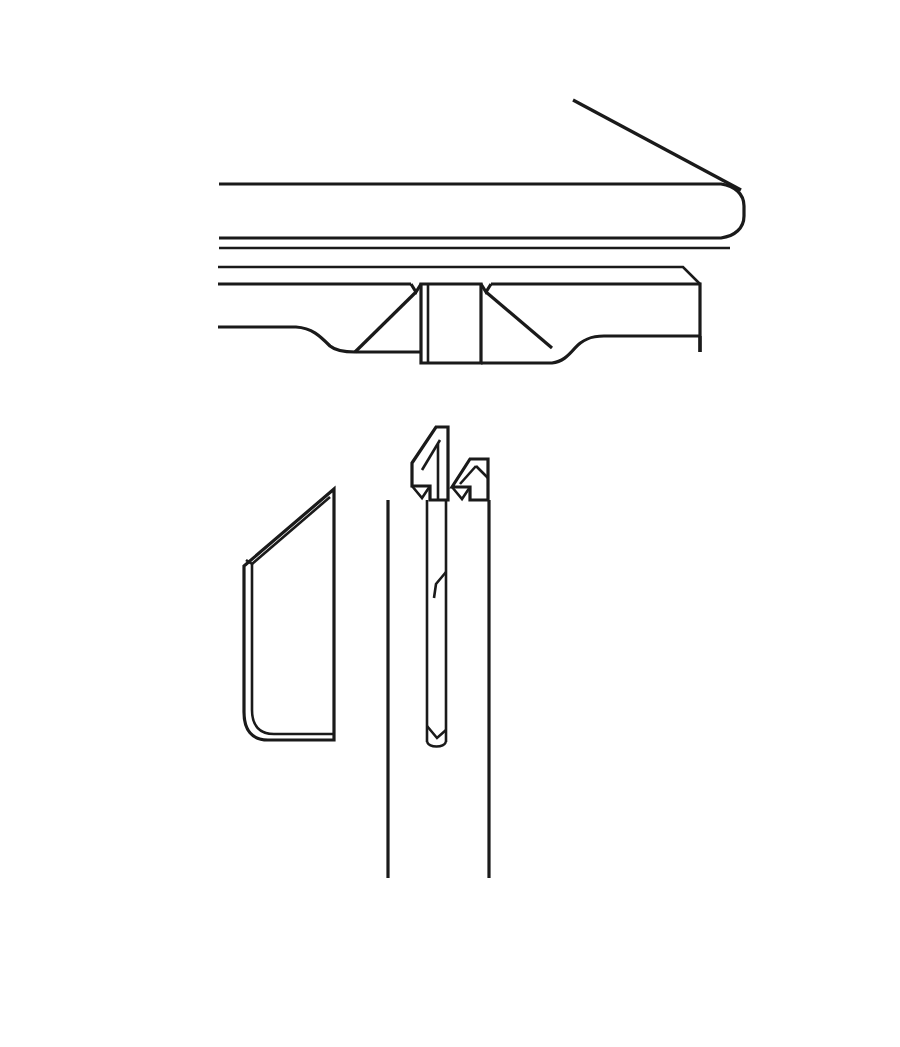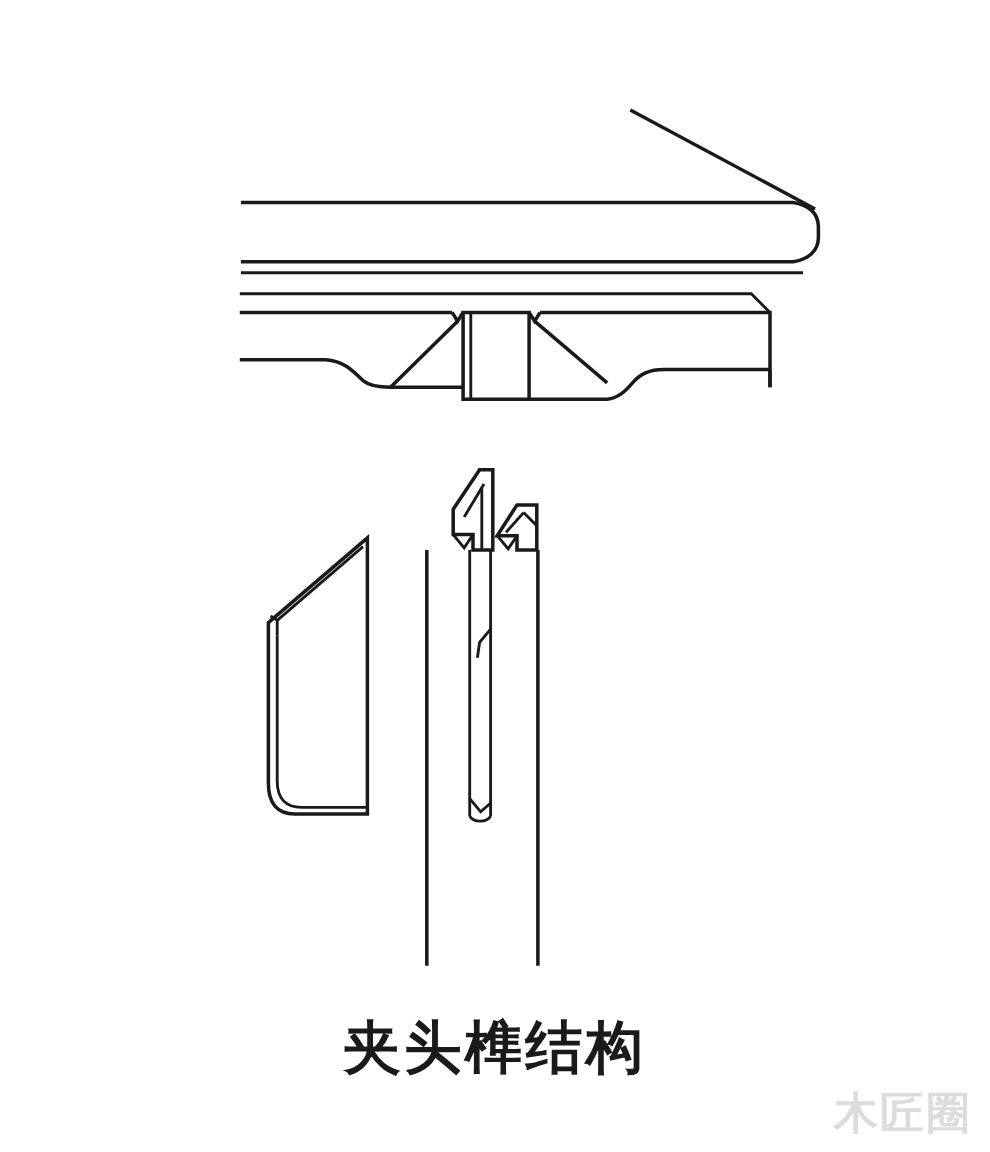--- a/index.html
+++ b/index.html
@@ -182,17 +182,15 @@
       <path class="ln-thin" d="M 427 742 C 430 748 443 748 446 742"></path>
 
       <path class="ln-thin" d="M 446 572 L 436 584 L 434 598"></path>
 
       <path class="ln-thin" d="M 427 726 L 437 738 L 446 730"></path>
 
     </g>
 
   </svg>
 
-  <div id="caption">夹头榫结构</div>
 
-  <div id="watermark">木匠圈</div>
 
 </div>
 
 </body></html>

